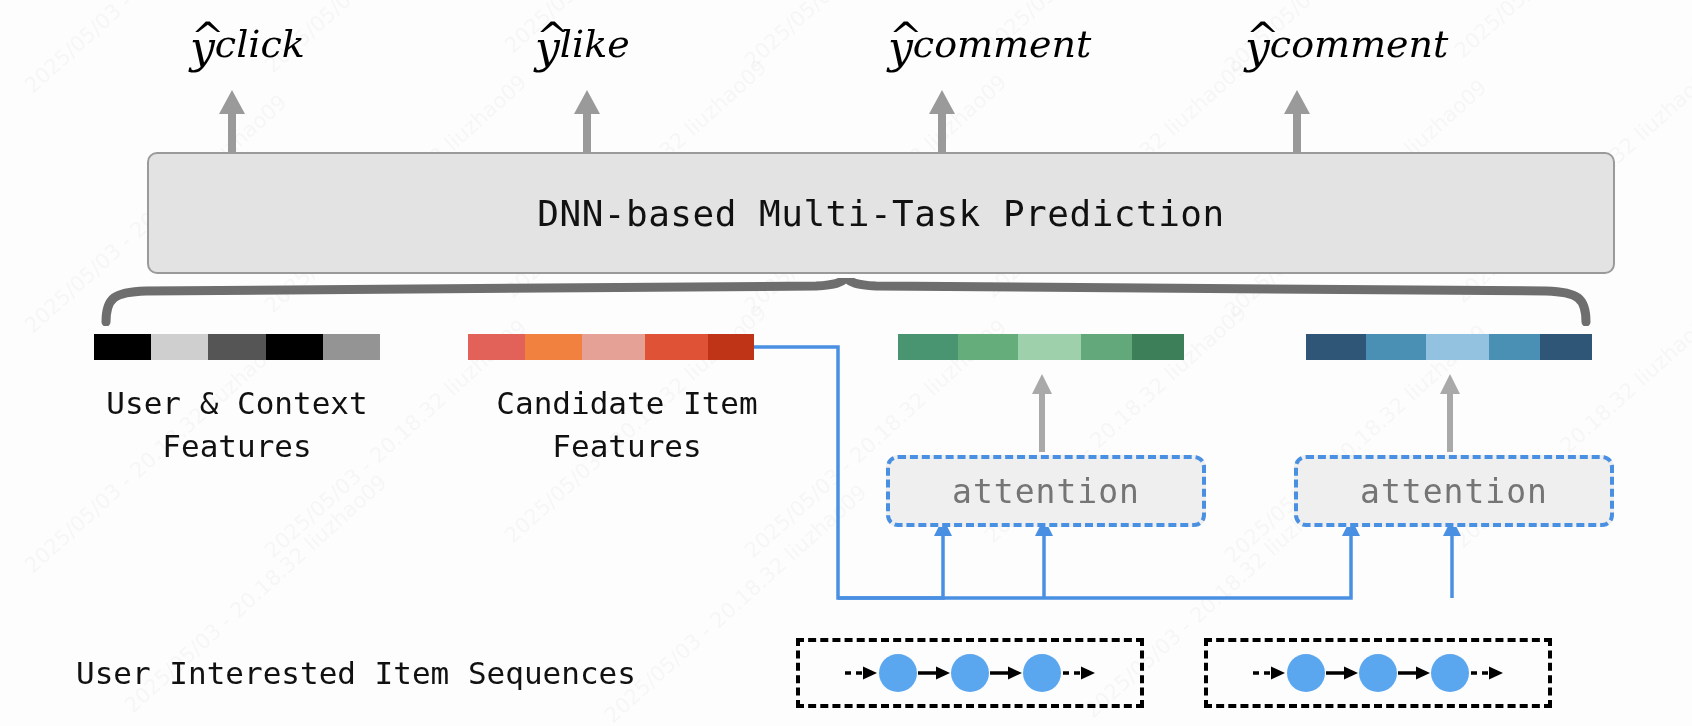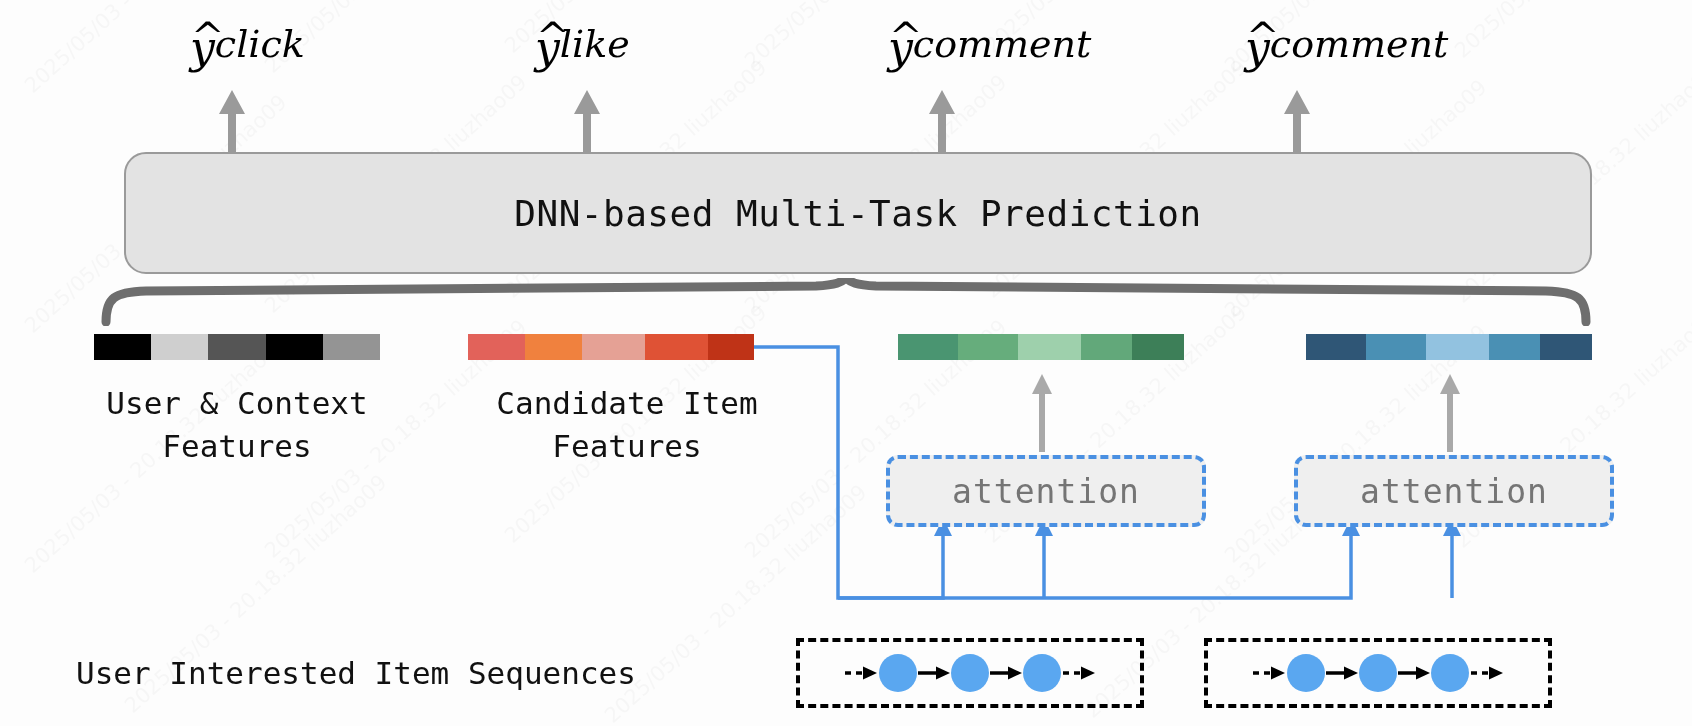--- a/index.html
+++ b/index.html
@@ -63,25 +63,26 @@
   .uarrow {
     position: absolute;
     z-index: 4;
   }
 
   
   .dnn-box {
     position: absolute;
     background: #e3e3e3;
     border: 2px solid #9a9a9a;
-    border-radius: 22px;
+    border-radius: 10px;
     display: flex;
     align-items: center;
     justify-content: center;
     z-index: 3;
+    margin-left: 23px;
   }
   .dnn-text {
     font-family: "DejaVu Sans Mono", monospace;
     font-size: 36px;
     color: #111;
     letter-spacing: 0.5px;
     white-space: nowrap;
   }
 
   

